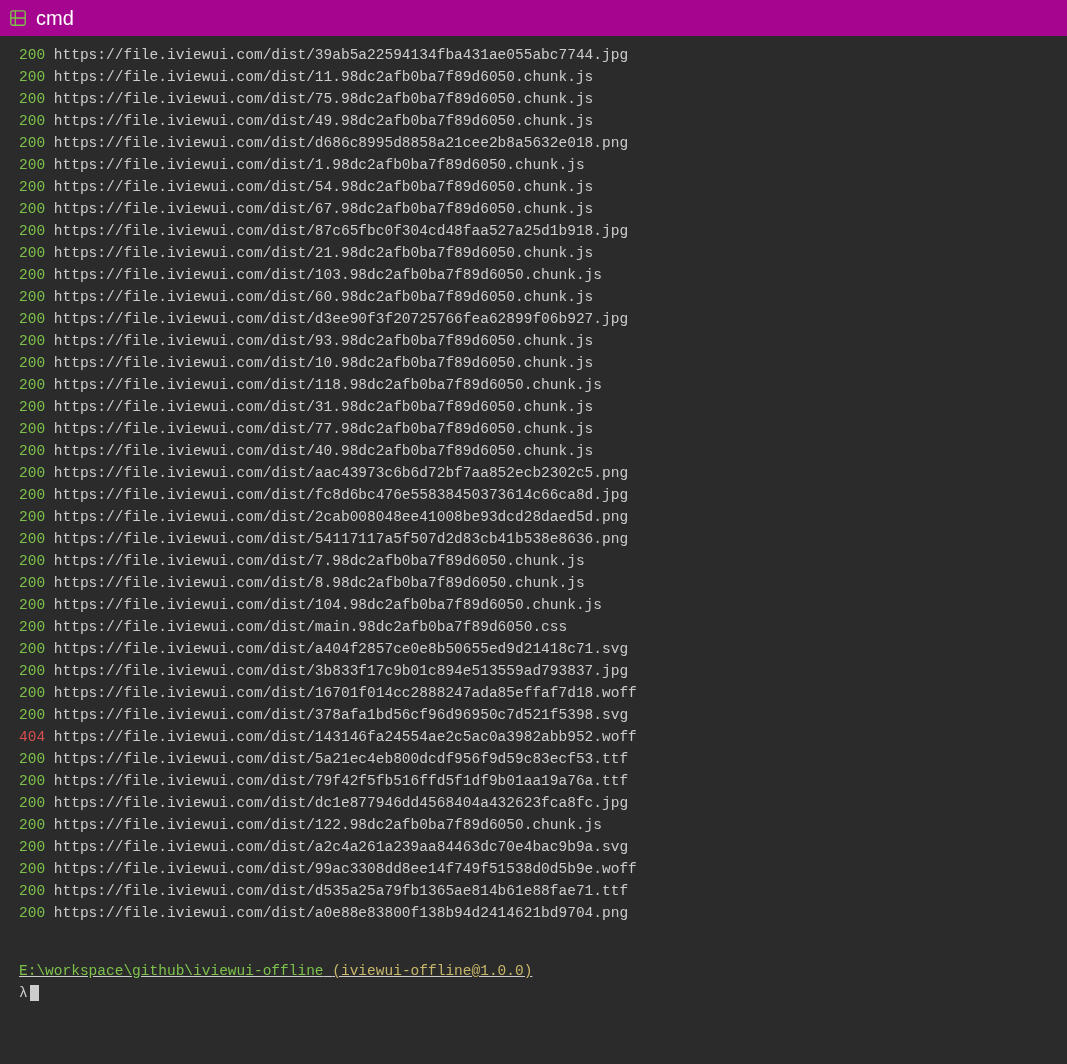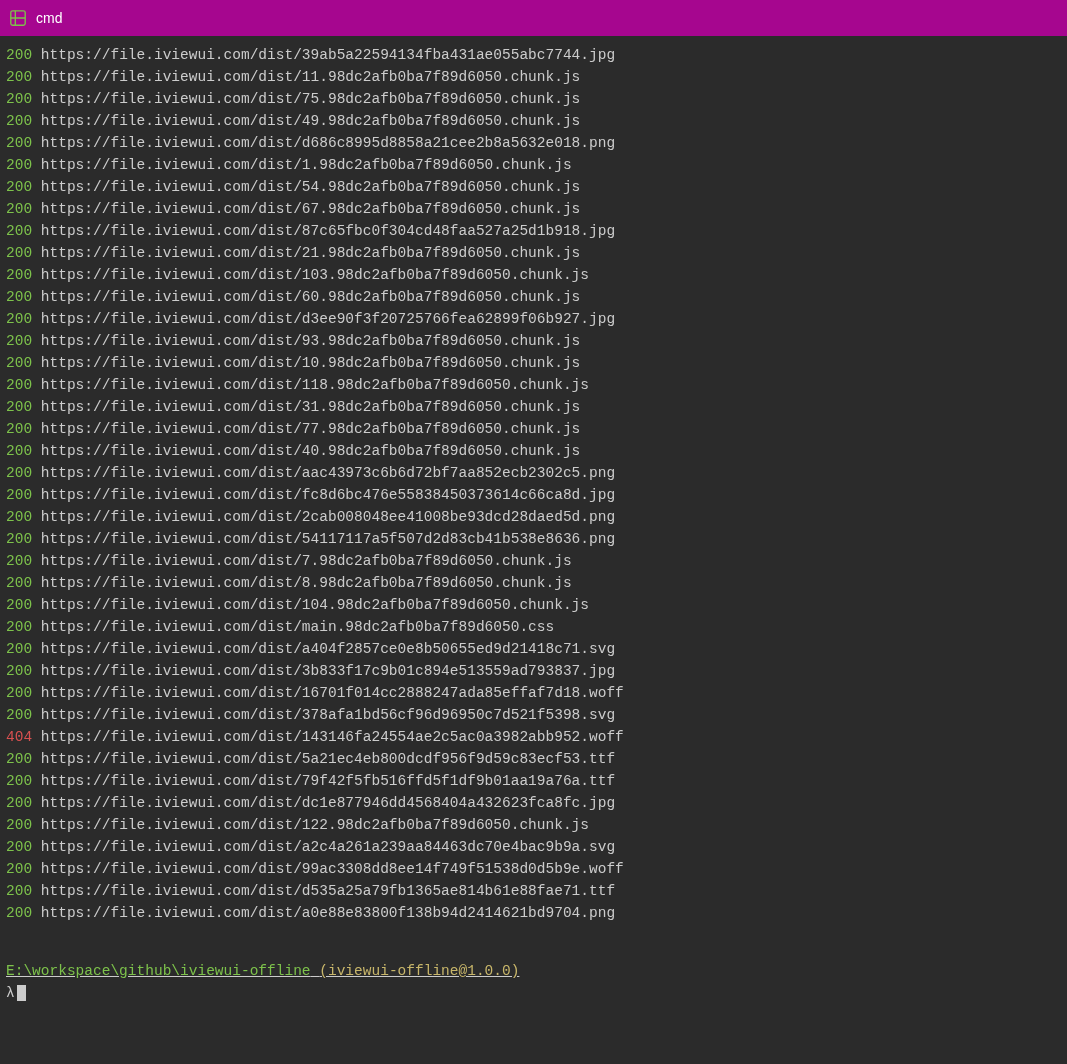--- a/index.html
+++ b/index.html
@@ -30,26 +30,26 @@
       display: flex;
       align-items: center;
       justify-content: center;
     }
     .titlebar-icon svg {
       width: 18px;
       height: 18px;
     }
     .titlebar-text {
       color: #ffffff;
-      font-size: 14px;
+      font-size: 20px;
       font-family: 'Segoe UI', Arial, sans-serif;
     }
     .terminal {
       background: #2b2b2b;
-      padding: 8px 6px;
+      padding: 8px 19px;
       line-height: 22px;
     }
     .log-line {
       white-space: pre;
     }
     .status-200 {
       color: #7dc24b;
     }
     .status-404 {
       color: #d85050;

